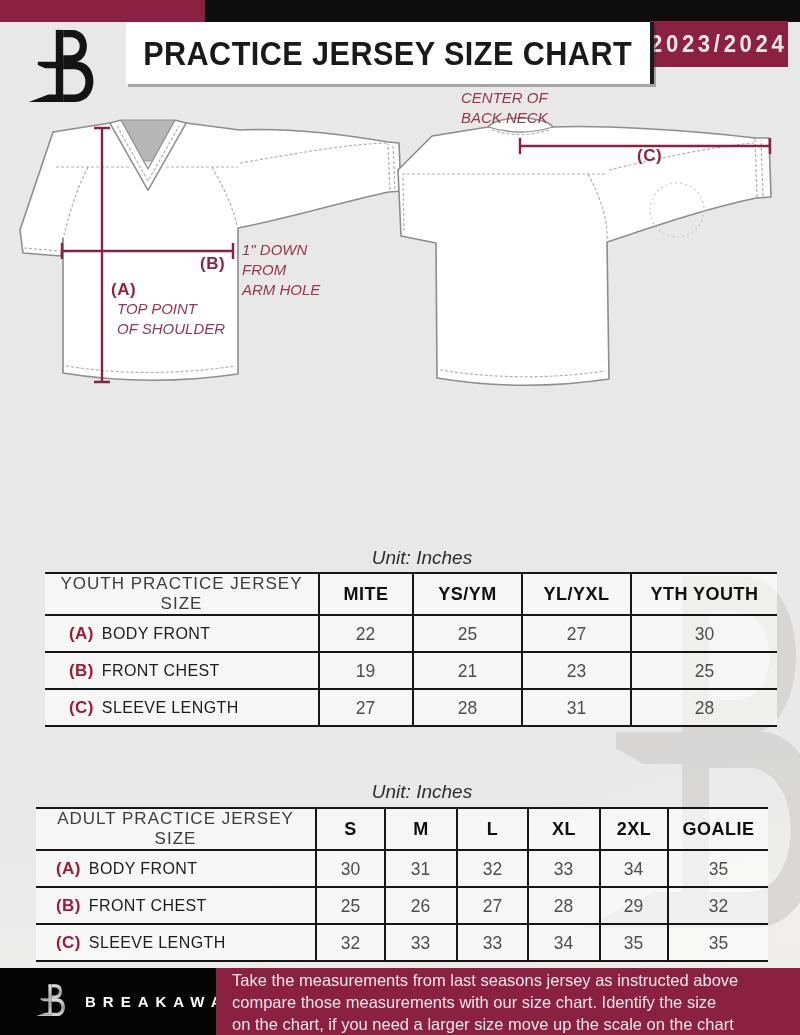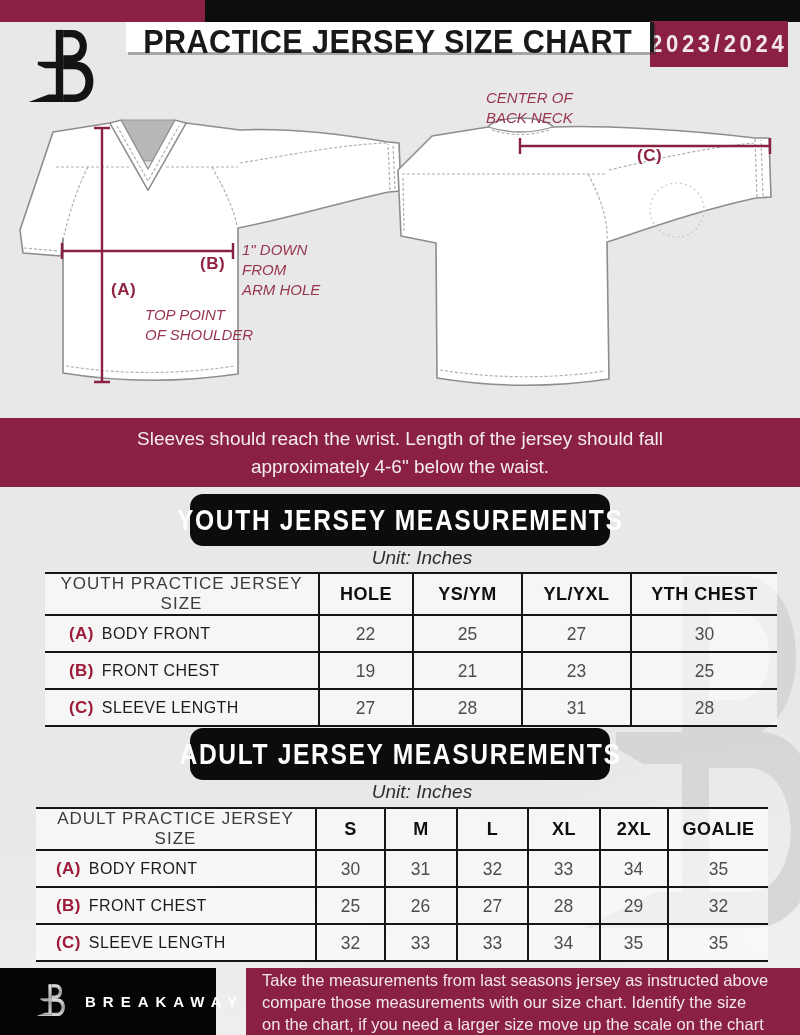--- a/index.html
+++ b/index.html
@@ -9,23 +9,23 @@
     background:
       radial-gradient(ellipse 900px 420px at 12% 103%, #f1f0ef 0%, rgba(241,240,239,0) 60%),
       radial-gradient(ellipse 700px 400px at 100% 90%, #f0efee 0%, rgba(240,239,238,0) 55%),
       #e8e8e8;
   }
   
   .top-strip{position:absolute;top:0;left:0;width:800px;height:22px;background:#0d0d0d;}
   .strip-maroon{position:absolute;top:0;left:0;width:205px;height:22px;background:#8b2142;}
   .logo-main{position:absolute;top:25px;left:22px;width:84px;height:90px;}
   .title-box{
-    position:absolute;left:126px;top:22px;width:524px;height:30px;background:#ffffff;
+    position:absolute;left:126px;top:22px;width:524px;height:62px;background:#ffffff;
     border-right:4px solid #1b1b1b;box-shadow:2px 3px 0 rgba(40,40,40,.35);
-    display:flex;justify-content:center;z-index:3;
+    display:flex;align-items:center;justify-content:center;z-index:3;
   }
   .title-text{font-size:34px;font-weight:bold;color:#191919;letter-spacing:.5px;
     transform:scaleX(.9);white-space:nowrap;}
   .year-box{position:absolute;left:650px;top:21px;width:138px;height:46px;background:#8b2142;
     display:flex;align-items:center;justify-content:center;z-index:2;}
   .year-text{color:#f1e6ea;font-weight:bold;font-size:24px;letter-spacing:4px;transform:scaleX(.92);white-space:nowrap;}
   
   .diagram{position:absolute;top:70px;left:0;width:800px;height:348px;}
   .diagram svg{position:absolute;top:0;left:0;}
   .ann{position:absolute;color:#8e2441;}
@@ -64,21 +64,21 @@
   .t-val{font-size:19px;color:#4d4d4d;text-align:center;margin-top:8px;}
   .t-val span{display:inline-block;transform:scaleX(.92);}
   
   .watermark{position:absolute;right:-62px;top:552px;width:300px;height:440px;z-index:1;opacity:.9;}
   
   .footer{position:absolute;left:0;top:968px;width:800px;height:67px;display:flex;z-index:3;}
   .brand-box{width:216px;background:#040404;display:flex;align-items:center;gap:15px;padding-left:34px;box-sizing:border-box;}
   .brand-logo{width:36px;height:42px;flex:0 0 auto;}
   .brand-name{color:#ffffff;font-size:15px;font-weight:bold;letter-spacing:7px;white-space:nowrap;}
   .footer-note{flex:1;background:#8b2142;color:#f2e5ea;font-size:16.5px;line-height:22px;
-    display:flex;align-items:center;padding:0 14px 0 16px;white-space:pre-line;box-sizing:border-box;margin-left:30px;}
+    display:flex;align-items:center;padding:0 14px 0 16px;white-space:pre-line;box-sizing:border-box;}
 </style>
 </head>
 <body>
 
 <div class="page">
 
   <svg width="0" height="0" style="position:absolute">
     <defs>
       <symbol id="logo-b" viewBox="0 0 100 110">
         <path d="M40,6 H49 V94 H40 Z"></path>
@@ -149,58 +149,53 @@
       </g>
       <circle cx="677" cy="140" r="27" fill="none" stroke="#c6c6c6" stroke-width="1.2" stroke-dasharray="2,3"></circle>
 
       <g stroke="#8b2142" stroke-width="2.4" fill="none">
         <path d="M102,58 V312 M94,58 H110 M94,312 H110"></path>
         <path d="M62,181 H233 M62,173 V189 M233,173 V189"></path>
         <path d="M520,76 H770 M520,68 V84 M770,68 V84"></path>
       </g>
     </svg>
     <div class="ann marker" style="left:111px;top:210px;">(A)</div>
-    <div class="ann note" style="left:117px;top:235px;margin-left:28px;">TOP POINT
+    <div class="ann note" style="left:117px;top:229px;">TOP POINT
 OF SHOULDER</div>
     <div class="ann marker" style="left:200px;top:184px;">(B)</div>
     <div class="ann note" style="left:242px;top:170px;">1" DOWN
 FROM
 ARM HOLE</div>
-    <div class="ann note" style="left:486px;top:18px;">CENTER OF
+    <div class="ann note" style="left:461px;top:18px;">CENTER OF
 BACK NECK</div>
     <div class="ann marker" style="left:637px;top:76px;">(C)</div>
   </div>
 
-  <div class="notice">Sleeves should reach the wrist. Length of the jersey should fall
-approximately 4-6" below the waist.</div>
 
   <svg class="watermark" viewBox="0 0 100 110" preserveAspectRatio="none">
     <use href="#logo-b" fill="#d6d5d4"></use>
   </svg>
 
-  <div class="pill pill-youth">
-    <span class="pill-text">YOUTH JERSEY MEASUREMENTS</span>
-  </div>
   <div class="unit unit-youth">Unit: Inches</div>
 
   <table class="size table-youth">
     <colgroup>
         <col style="width:274px">
         <col style="width:94px">
         <col style="width:109px">
         <col style="width:109px">
         <col style="width:146px">
       </colgroup>
     <tbody>
         <tr>
       <td class="t-name">YOUTH PRACTICE JERSEY SIZE</td>
-      <td class="t-size vline">HOLE</td>
+      <td class="t-size vline">MITE</td>
       <td class="t-size vline">YS/YM</td>
       <td class="t-size vline">YL/YXL</td>
-      <td class="t-size vline">YTH CHEST</td>
+      <td class="t-size vline">YTH YOUTH</td>
     </tr>
     <tr>
       <td class="t-label"><span class="t-key">(A)</span><span>BODY FRONT</span></td>
       <td class="t-val vline"><span>22</span></td>
       <td class="t-val vline"><span>25</span></td>
       <td class="t-val vline"><span>27</span></td>
       <td class="t-val vline"><span>30</span></td>
     </tr>
     <tr>
       <td class="t-label"><span class="t-key">(B)</span><span>FRONT CHEST</span></td>
@@ -212,23 +207,20 @@
     <tr>
       <td class="t-label"><span class="t-key">(C)</span><span>SLEEVE LENGTH</span></td>
       <td class="t-val vline"><span>27</span></td>
       <td class="t-val vline"><span>28</span></td>
       <td class="t-val vline"><span>31</span></td>
       <td class="t-val vline"><span>28</span></td>
     </tr>
   </tbody>
     </table>
 
-  <div class="pill pill-adult">
-    <span class="pill-text">ADULT JERSEY MEASUREMENTS</span>
-  </div>
   <div class="unit unit-adult">Unit: Inches</div>
 
   <table class="size table-adult">
     <colgroup>
         <col style="width:280px">
         <col style="width:69px">
         <col style="width:72px">
         <col style="width:71px">
         <col style="width:72px">
         <col style="width:68px">

